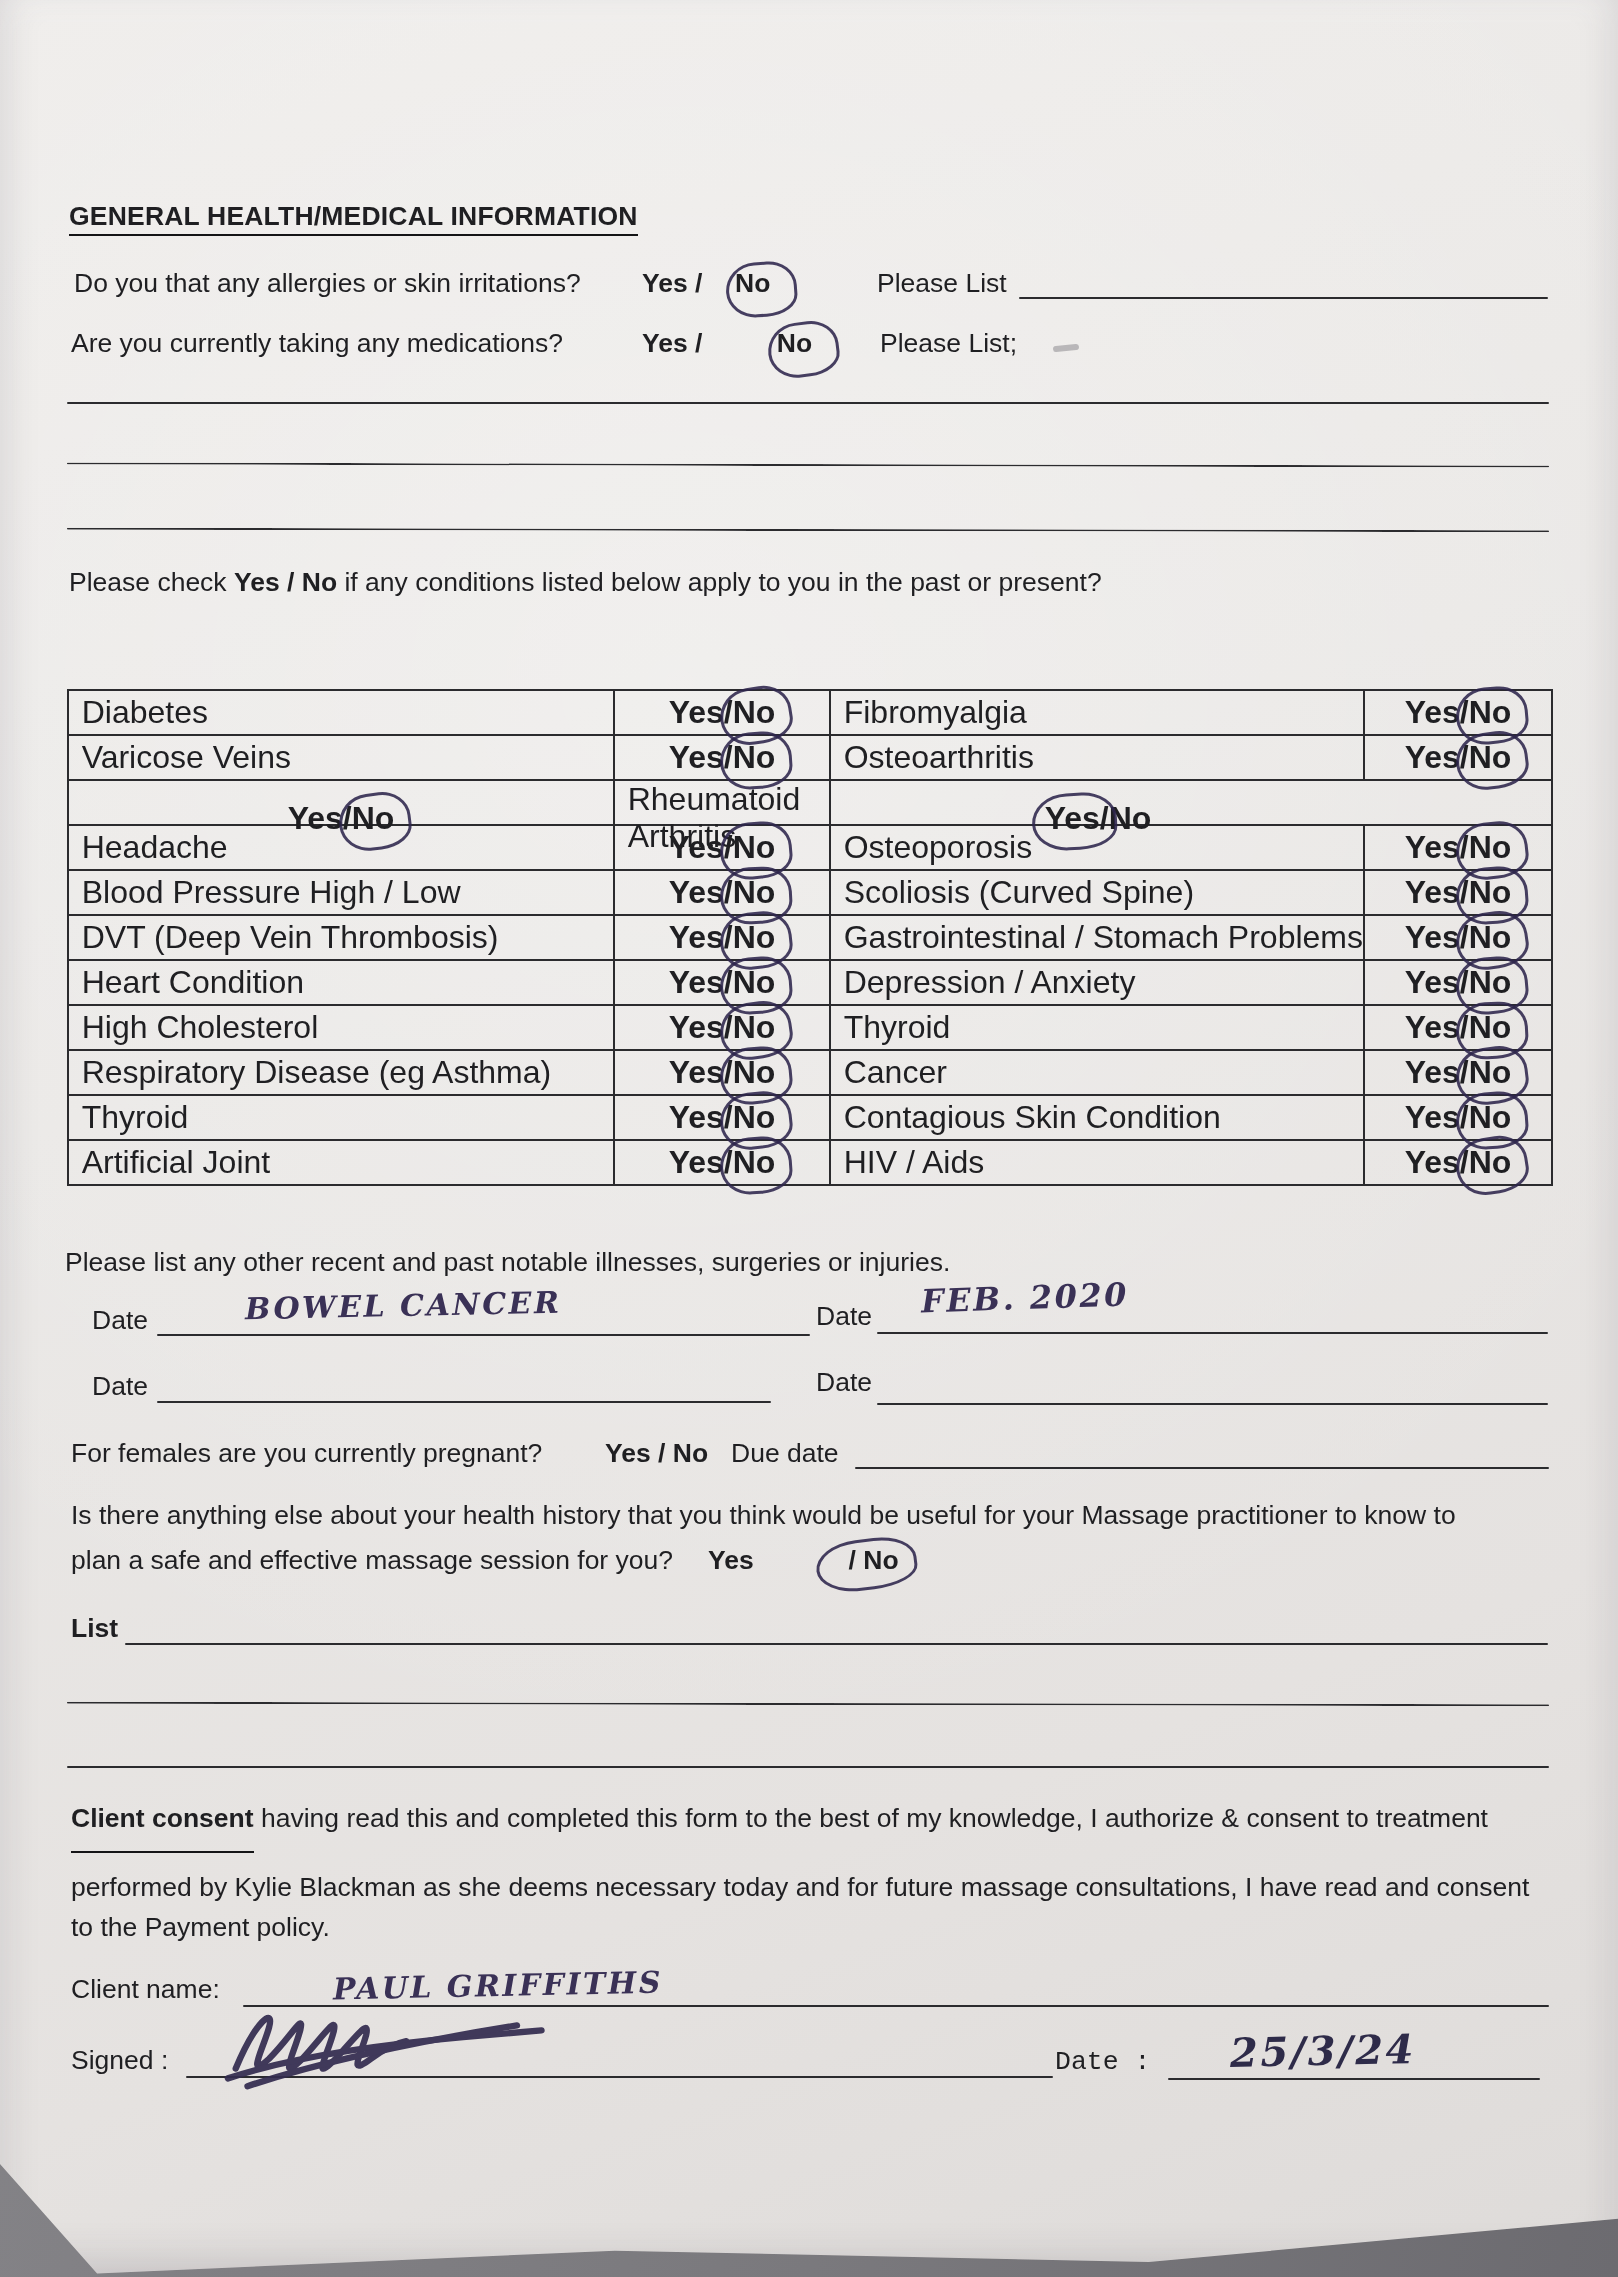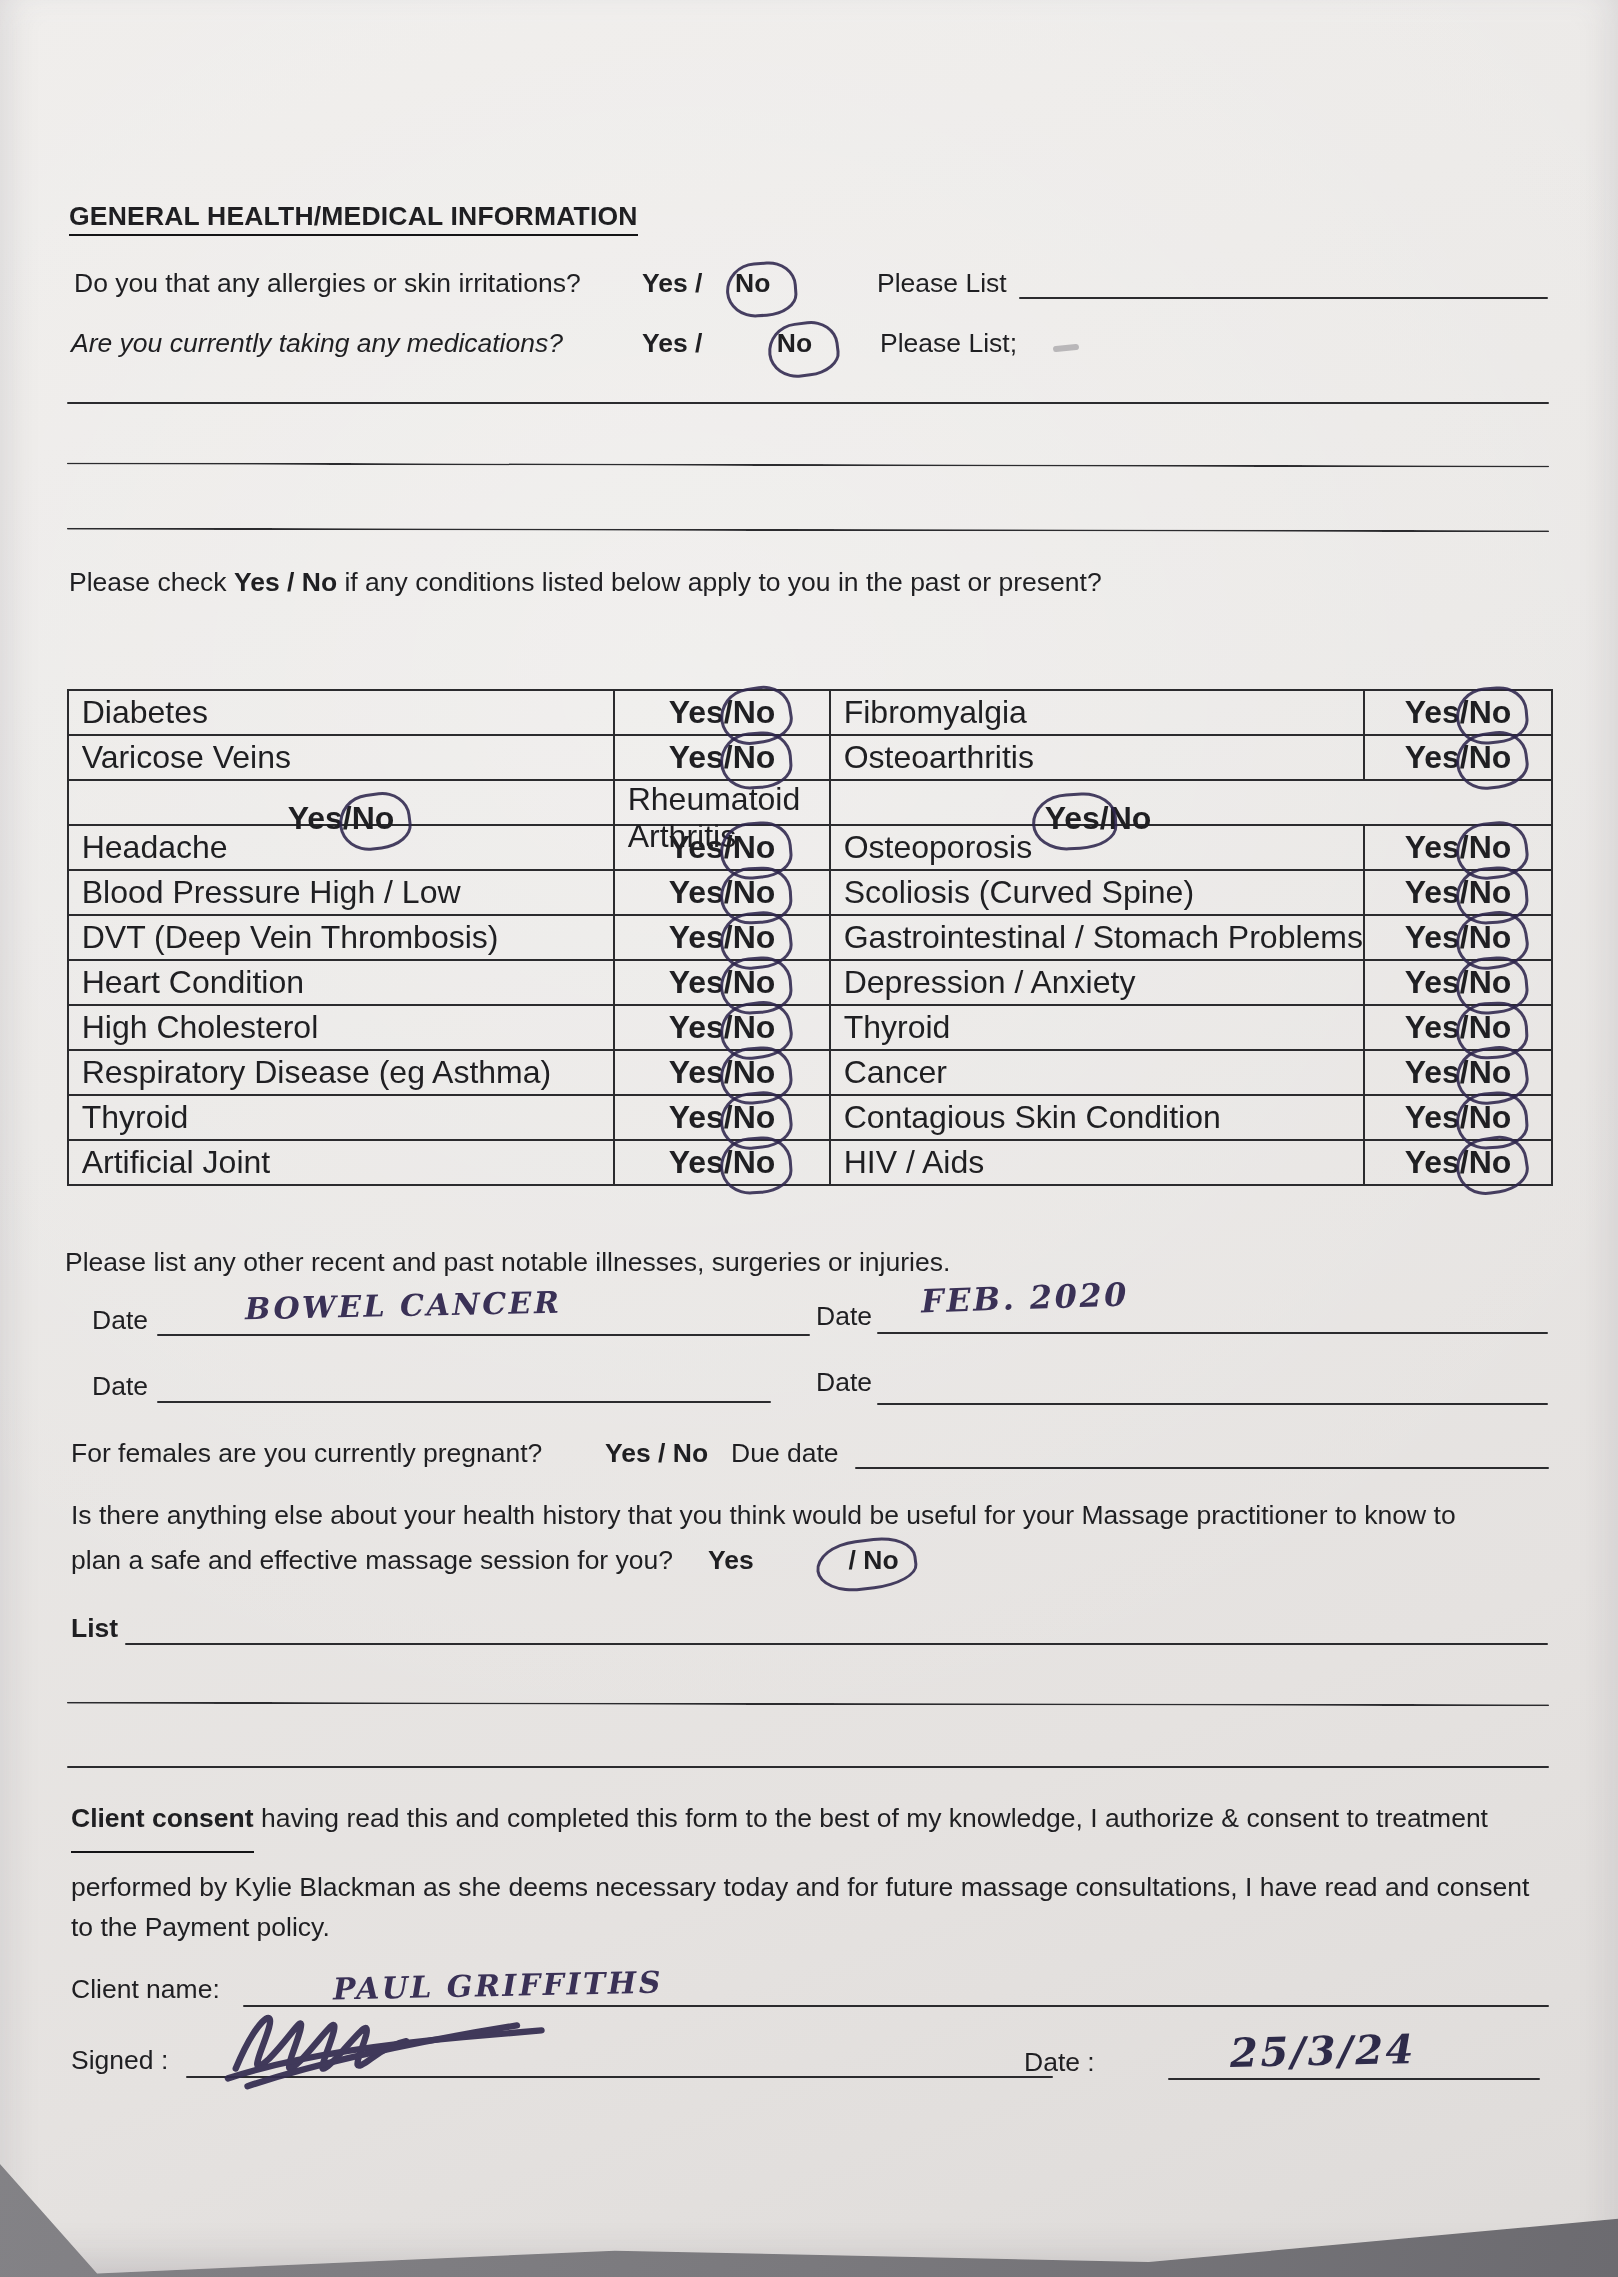--- a/index.html
+++ b/index.html
@@ -59,21 +59,21 @@
     </div>
 
     
     <span class="abs t" style="left:74px;top:267px;">Do you that any allergies or skin irritations?</span>
     <span class="abs t b" style="left:642px;top:267px;">Yes /</span>
     <span class="abs t b circled circ-q" style="left:735px;top:267px;">No</span>
     <span class="abs t" style="left:877px;top:267px;">Please List</span>
     <div class="rule" style="left:1019px;width:529px;top:297px;"></div>
 
     
-    <span class="abs t" style="left:71px;top:327px;font-style:italic;">Are you currently taking any medications?</span>
+    <span class="abs t" style="left:71px;top:327px;">Are you currently taking any medications?</span>
     <span class="abs t b" style="left:642px;top:327px;">Yes /</span>
     <span class="abs t b circled circ-q" style="left:737px;top:327px;--rot:-7deg;">No</span>
     <span class="abs t" style="left:880px;top:327px;">Please List;</span>
     <div class="smudge"></div>
 
     
     <div class="rule" style="left:67px;width:1482px;top:402px;"></div>
     <div class="rule" style="left:67px;width:1482px;top:464px;transform:rotate(.12deg);"></div>
     <div class="rule" style="left:67px;width:1482px;top:529px;transform:rotate(.1deg);"></div>
 
@@ -340,19 +340,19 @@
     <span class="abs t" style="left:71px;top:2044px;">Signed :</span>
     <div class="rule" style="left:186px;width:867px;top:2076px;"></div>
     <svg class="sig-svg" width="353" height="98" viewBox="0 0 360 100">
       <g fill="none" stroke="#332b4f" stroke-width="6.5" stroke-linecap="round" opacity="0.92">
         <path d="M18 72 C38 24 58 8 52 30 C46 52 28 84 52 62 C74 40 88 14 84 32 C78 56 60 88 86 62 C108 38 122 16 118 34 C112 58 94 88 120 62 C142 38 155 20 151 38 C145 60 132 80 156 62 C172 50 182 46 192 44"></path>
         <path d="M10 82 C70 62 160 48 250 40 C285 37 310 35 330 33"></path>
         <path d="M30 90 C90 70 180 48 305 28"></path>
       </g>
     </svg>
 
-    <span class="abs t" style="left:1024px;top:2046px;">Date :</span>
+    <span class="abs t" style="left:1055px;top:2046px;font-family:Liberation Mono, monospace;">Date :</span>
     <div class="rule" style="left:1168px;width:372px;top:2078px;"></div>
     <span class="abs hw" style="left:1230px;top:2027px;font-size:40px;color:#2e2b49;">25/3/24</span>
 
   </div>
 </div>
 
 
 </body></html>

